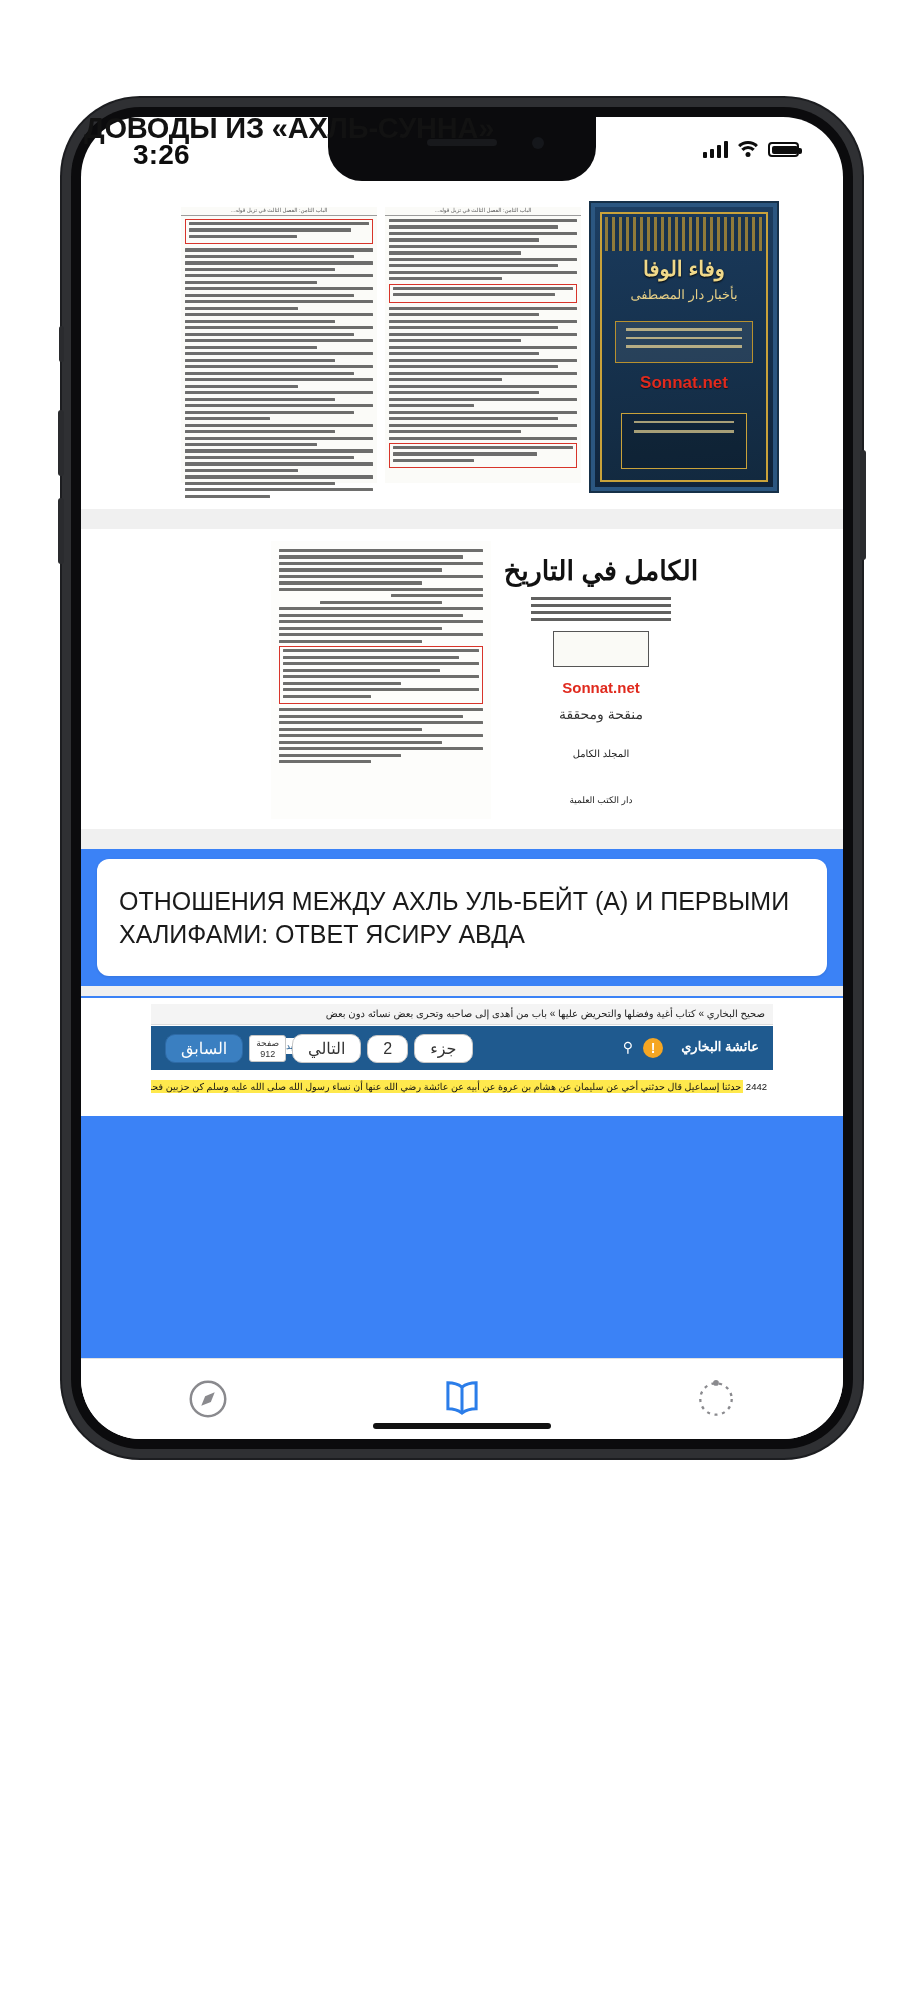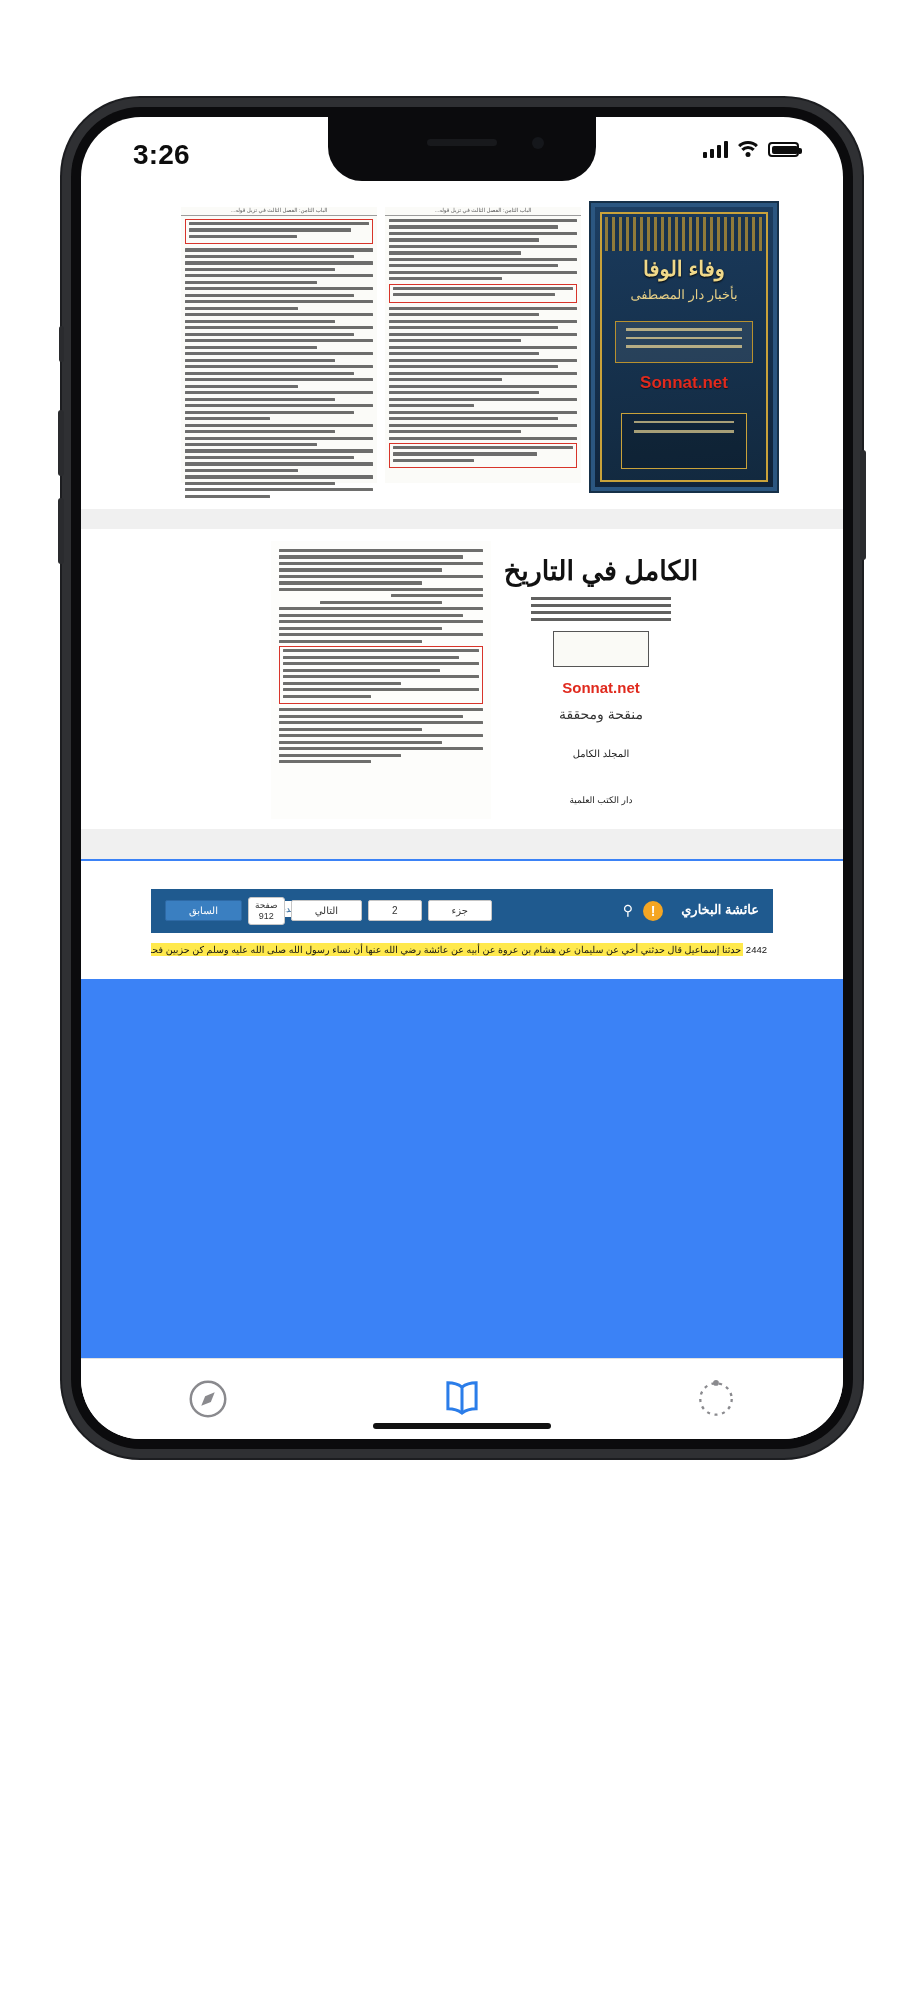--- a/index.html
+++ b/index.html
@@ -482,23 +482,23 @@
     left: 14px; top: 8px;
     display: flex;
     align-items: center;
     gap: 6px;
     direction: rtl;
   }
   .bk-chip {
     background: #fff;
     color: #333;
     border: 1px solid #c6c6c6;
-    border-radius: 2px;
-    font-size: 10px;
-    padding: 4px 23px;
+    border-radius: 10px;
+    font-size: 16px;
+    padding: 4px 15px;
   }
   .bk-chip.blue { background: #3a7fc1; color: #fff; border-color: #2e6aa6; }
   .bk-pagebox {
     background: #fff;
     border: 1px solid #c6c6c6;
     border-radius: 3px;
     color: #333;
     font-size: 9px;
     text-align: center;
     padding: 2px 6px;
@@ -549,20 +549,21 @@
     border-radius: 3px;
     background: #111;
     z-index: 31;
   }
 </style>
 </head>
 <body>
 
 <div class="page">
 
+  <div class="page-header-title">ДОВОДЫ ИЗ «АХЛЬ-СУННА»</div>
 
   <div class="phone-frame">
     <div class="btn-side btn-silent"></div>
     <div class="btn-side btn-volup"></div>
     <div class="btn-side btn-voldn"></div>
     <div class="btn-side btn-power"></div>
 
     <div class="phone-inner-bezel"></div>
 
     <div class="screen">
@@ -767,24 +768,28 @@
             <div class="k-vol">المجلد الكامل</div>
             <div class="k-pub">دار الكتب العلمية</div>
           </div>
         </div>
 
         <div class="sep"></div>
 
 
         <div class="sep"></div>
 
+        <div class="headline-card">
+          <div class="headline-text">ОТНОШЕНИЯ МЕЖДУ АХЛЬ УЛЬ-БЕЙТ (А) И ПЕРВЫМИ ХАЛИФАМИ: ОТВЕТ ЯСИРУ АВДА</div>
+        </div>
 
         <div class="sep"></div>
 
         <div class="card bukhari">
+          <div class="bk-head">صحيح البخاري » كتاب أغية وفضلها والتحريض عليها » باب من أهدى إلى صاحبه وتحرى بعض نسائه دون بعض</div>
           <div class="bk-bar">
             <div class="bk-bar-title">عائشة البخاري</div>
             <div class="bk-warn">!</div>
             <div class="bk-srch">⚲</div>
             <div class="bk-greenbtn">عرض تقليدي</div>
             <div class="bk-pager">
               <span class="bk-chip">جزء</span>
               <span class="bk-chip">2</span>
               <span class="bk-chip">التالي</span>
               <span class="bk-pagebox">

